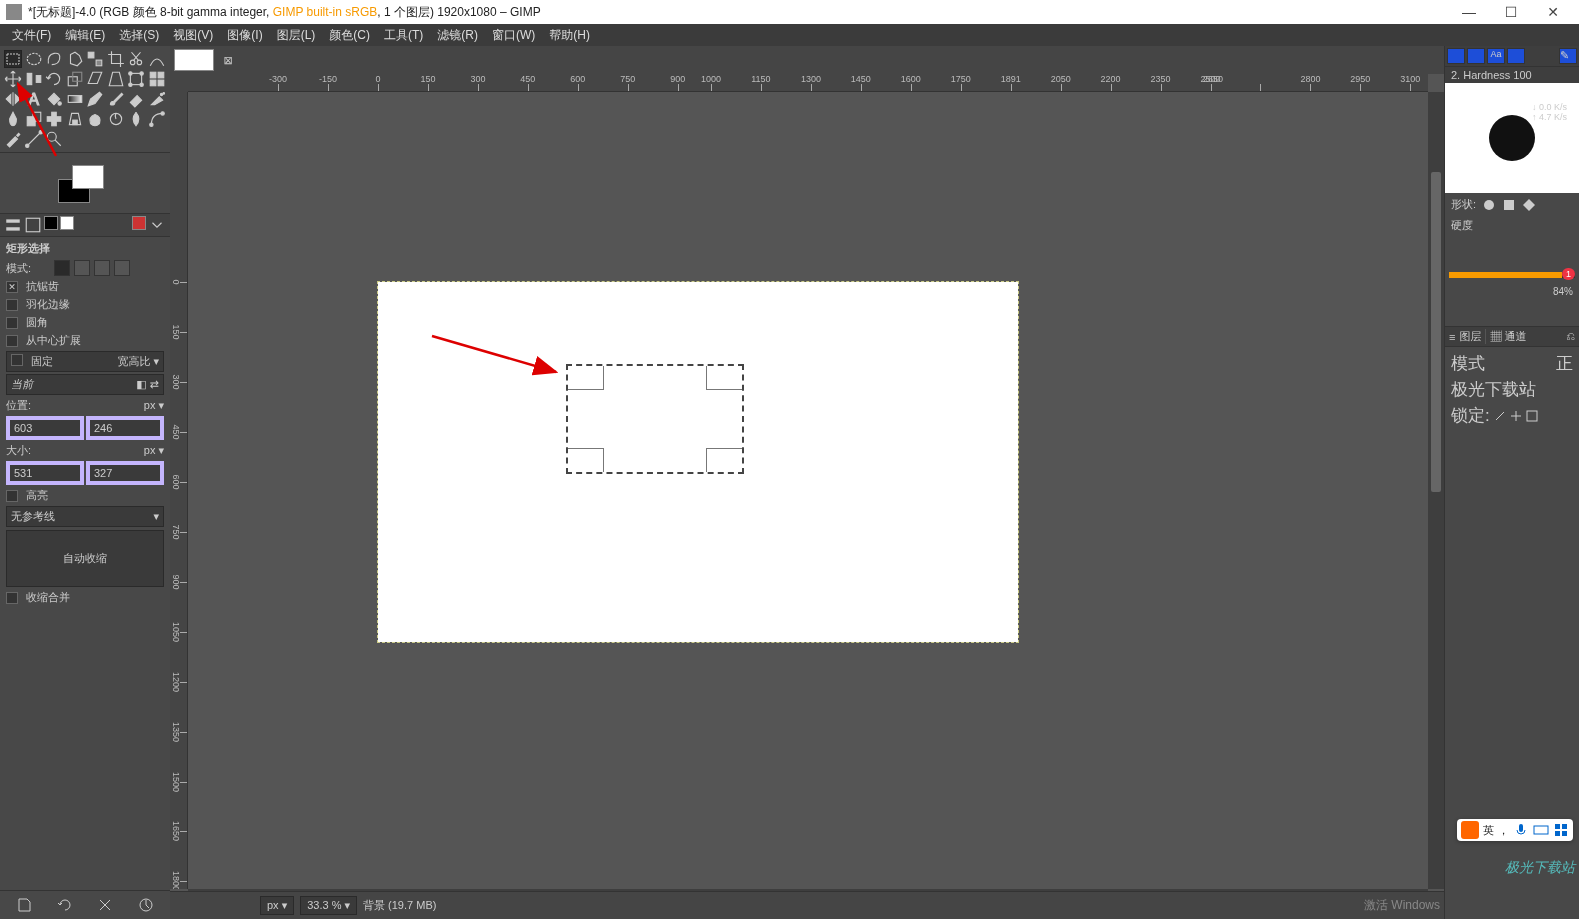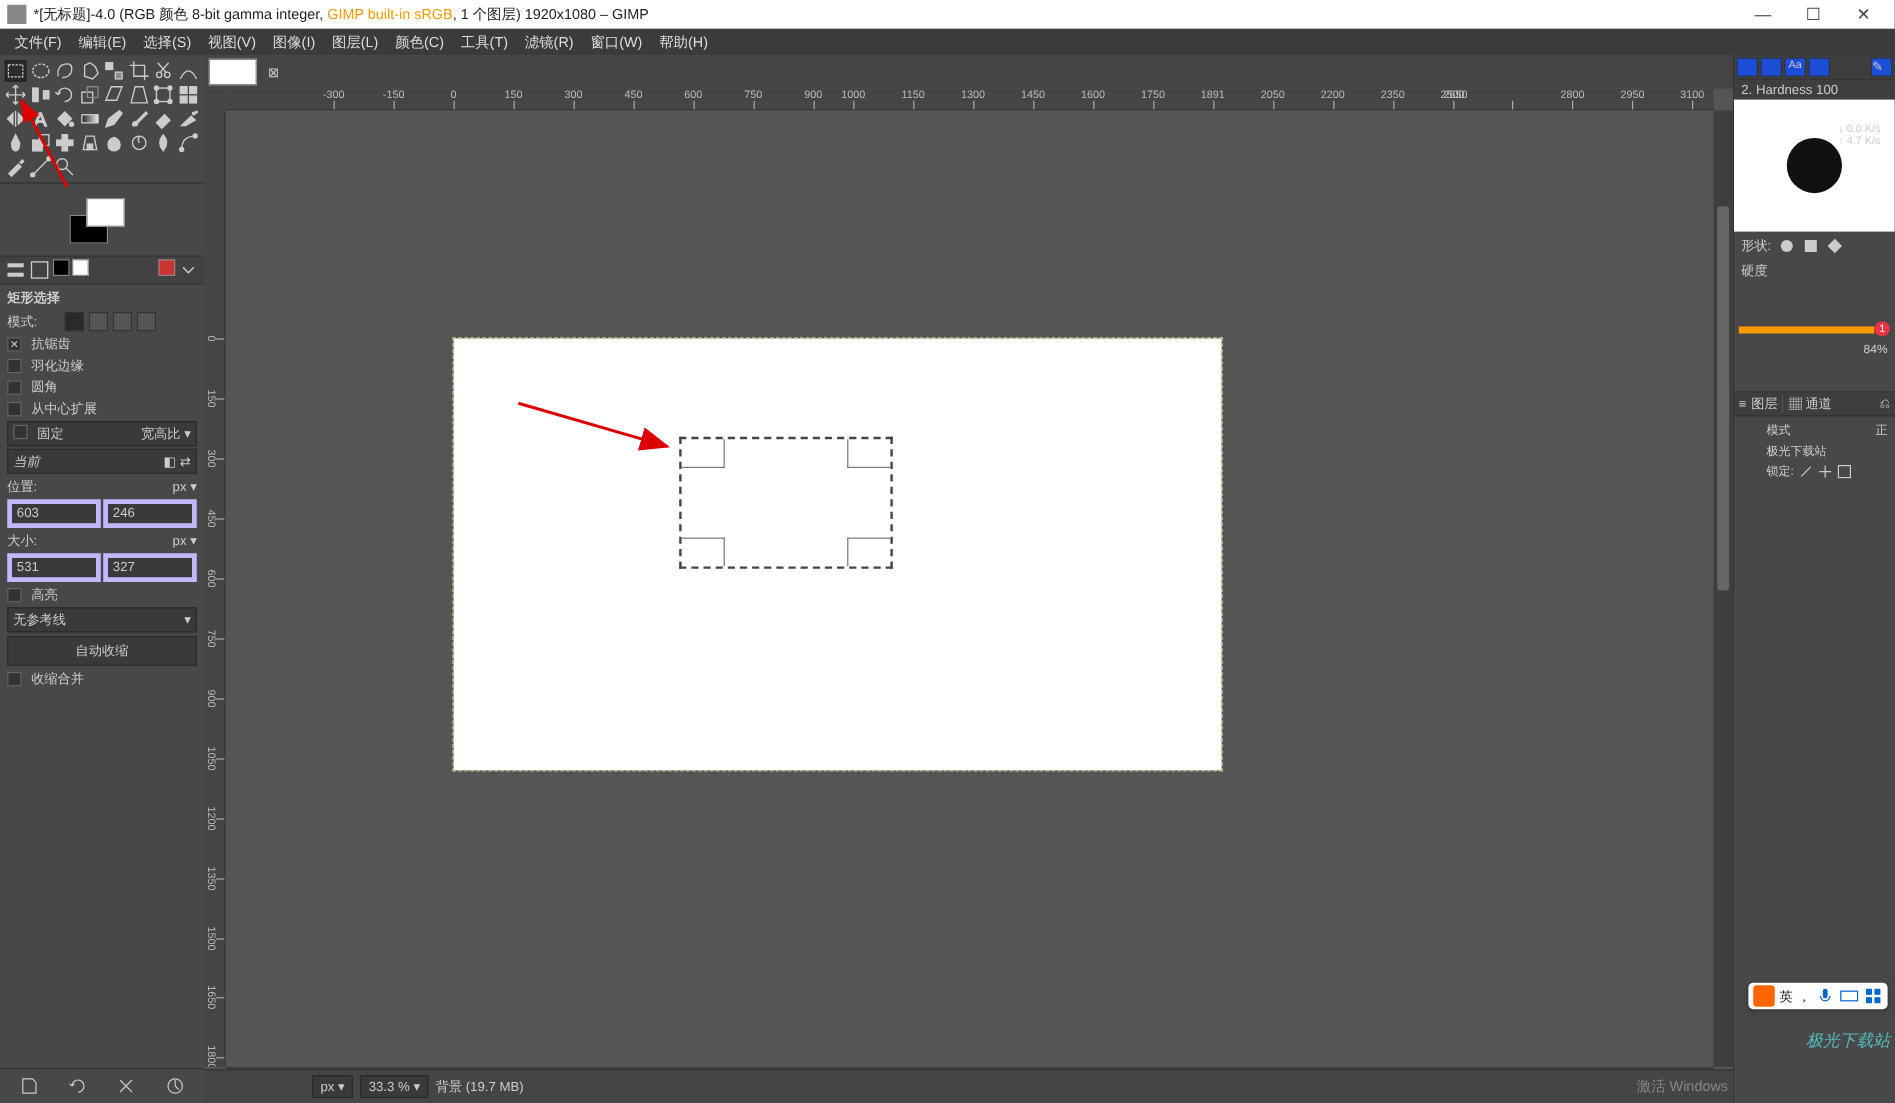--- a/index.html
+++ b/index.html
@@ -41,21 +41,21 @@
 .toolopts { padding: 4px 6px; flex: 1; overflow: hidden; font-size: 11px; }
 .toolopts .hdr { font-weight: bold; margin-bottom: 4px; }
 .optrow { display: flex; align-items: center; gap: 4px; margin: 3px 0; }
 .optrow .lbl { width: 44px; }
 .modeicons { display: flex; gap: 4px; }
 .modeicons .mi { width: 16px; height: 16px; background: #555; border: 1px solid #333; }
 .chk { width: 12px; height: 12px; background: #333; border: 1px solid #666; display: inline-flex; align-items: center; justify-content: center; font-size: 9px; margin-right: 4px; }
 .dropdown { background: #3a3a3a; border: 1px solid #2a2a2a; padding: 2px 4px; display: flex; justify-content: space-between; align-items: center; margin: 2px 0; font-size: 11px; }
 .spinrow { display: flex; gap: 2px; margin: 2px 0; }
 .spin { flex: 1; background: #3a3a3a; border: 4px solid #c4b5fd; padding: 2px 4px; }
-.bigbtn { background: #3a3a3a; border: 1px solid #2a2a2a; padding: 4px; text-align: center; margin: 3px 0; }
+.bigbtn { background: #3a3a3a; border: 1px solid #2a2a2a; padding: 20px; text-align: center; margin: 3px 0; }
 .italic { font-style: italic; }
 
 
 .leftbottom { display: flex; justify-content: space-around; padding: 6px 4px; border-top: 1px solid #333; }
 .leftbottom svg { width: 16px; height: 16px; fill: #ccc; }
 
 
 .doctabs { height: 28px; background: #454545; display: flex; align-items: center; padding: 2px 4px; gap: 6px; }
 .doctab { background: #fff; width: 40px; height: 22px; border: 1px solid #888; }
 .docclose { width: 16px; height: 16px; color: #ccc; display: flex; align-items: center; justify-content: center; }
@@ -98,21 +98,21 @@
 .brush-title { padding: 2px 6px; background: #3e3e3e; font-size: 11px; }
 .brush-preview { background: #fff; height: 110px; display: flex; align-items: center; justify-content: center; }
 .brush-dot { width: 46px; height: 46px; background: #111; border-radius: 50%; }
 .brush-shape-row { padding: 4px 6px; display: flex; align-items: center; gap: 6px; font-size: 11px; }
 .shape-ic { width: 14px; height: 14px; }
 .slider-row { display: flex; align-items: center; justify-content: flex-end; padding: 2px 6px; font-size: 10px; position: relative; }
 .slider-row .bar { position: absolute; left: 4px; right: 4px; top: 6px; height: 6px; background: #333; }
 .slider-row .fill { position: absolute; left: 4px; top: 6px; height: 6px; background: #f79a00; }
 .pct-badge { position: absolute; right: 4px; top: 2px; background: #e34; color: #fff; border-radius: 6px; padding: 1px 4px; font-size: 9px; }
 .layers-hdr { display: flex; gap: 4px; padding: 2px 4px; font-size: 11px; align-items: center; border-top: 1px solid #333; border-bottom: 1px solid #333; background: #3e3e3e; }
-.layers-opts { padding: 2px 6px; font-size: 10px; margin-left: 21px; }
+.layers-opts { padding: 2px 6px; font-size: 17px; }
 .layers-list { flex: 1; background: #484848; min-height: 220px; }
 .layer-row { display: flex; align-items: center; gap: 6px; padding: 4px 6px; background: #525252; }
 .layer-thumb { width: 26px; height: 20px; background: #fff; border: 1px solid #888; }
 .net-widget { position: absolute; right: 6px; bottom: 200px; text-align: right; font-size: 9px; }
 .watermark { position: absolute; right: 4px; bottom: 42px; font-size: 14px; color: #5bb; font-style: italic; }
 
 
 .ime { position: absolute; right: 6px; bottom: 78px; background: #fff; border-radius: 4px; padding: 2px 4px; display: flex; gap: 4px; align-items: center; color: #222; font-size: 11px; box-shadow: 0 1px 4px rgba(0,0,0,.3); }
 .ime .s { width: 18px; height: 18px; background: #f60; border-radius: 3px; }
 .ime .ic { width: 16px; height: 16px; fill: #06c; }

